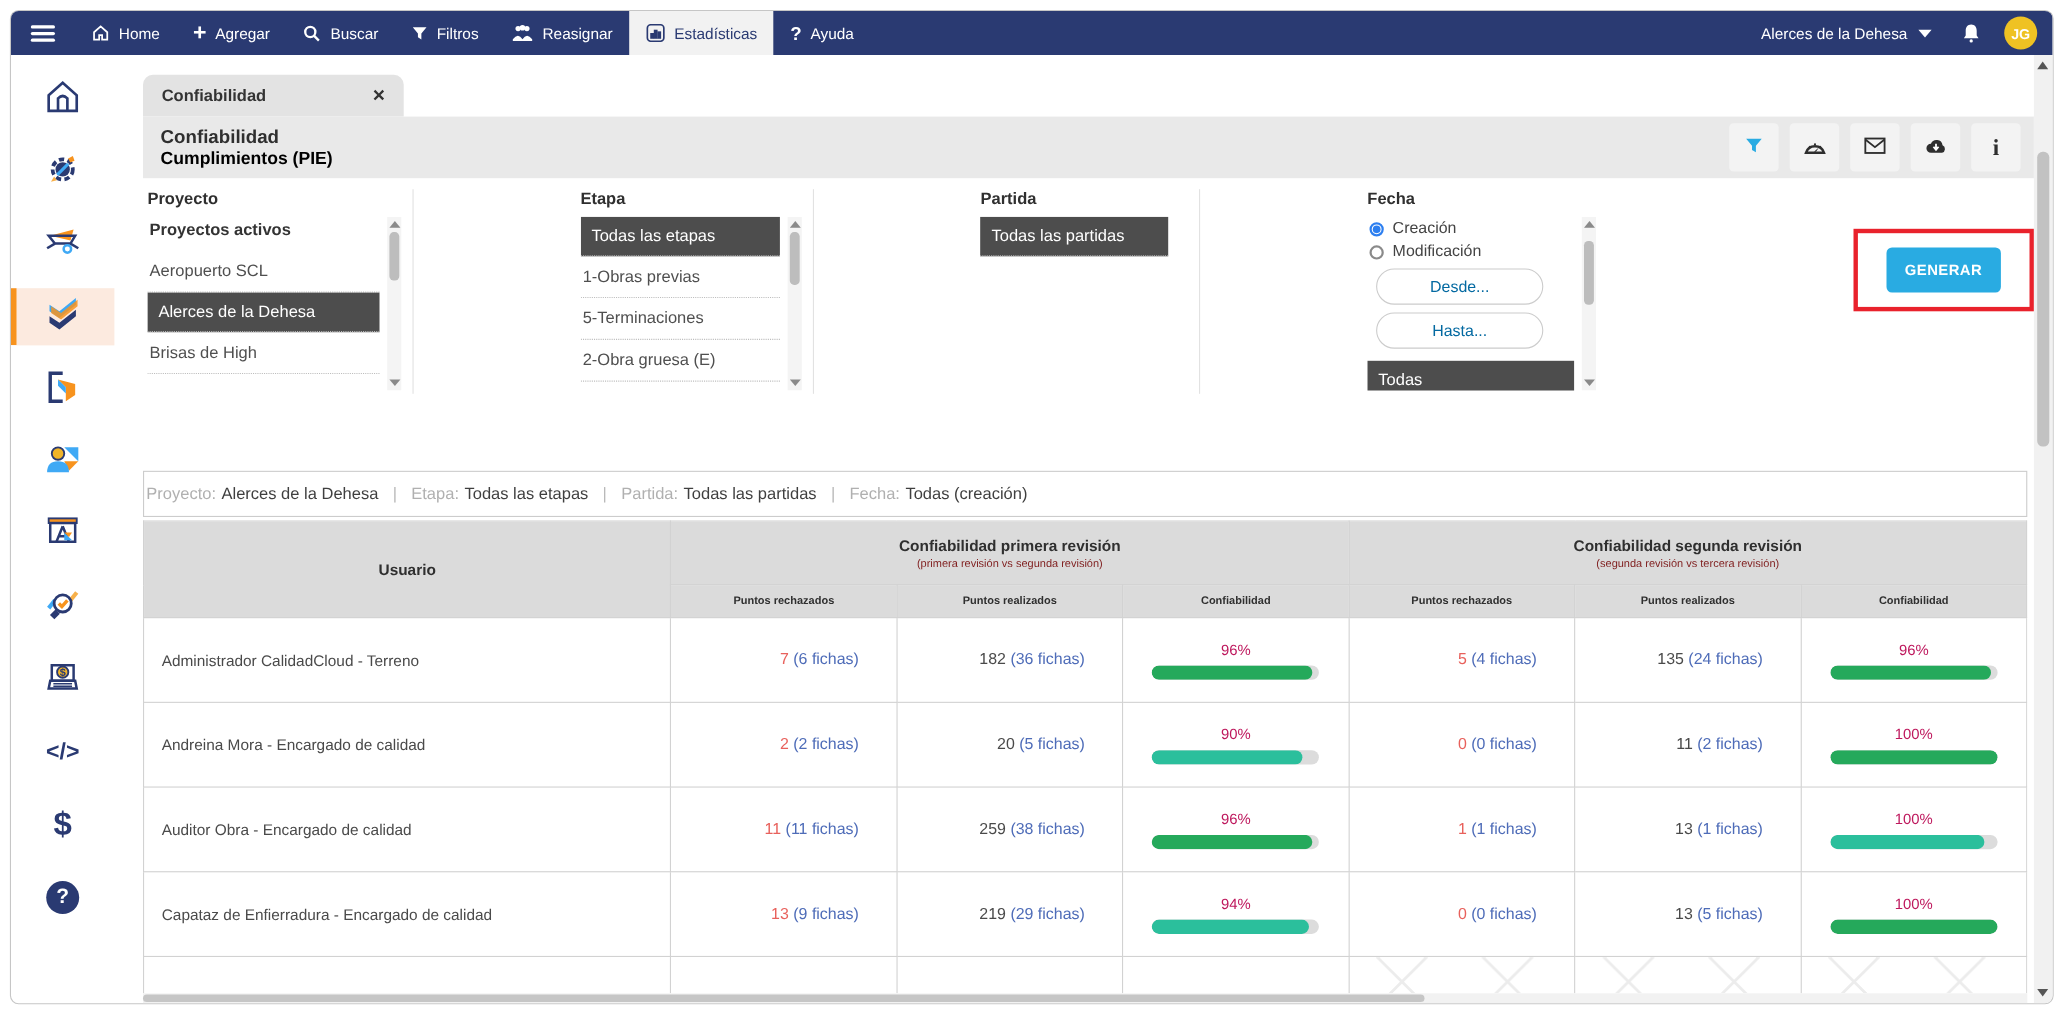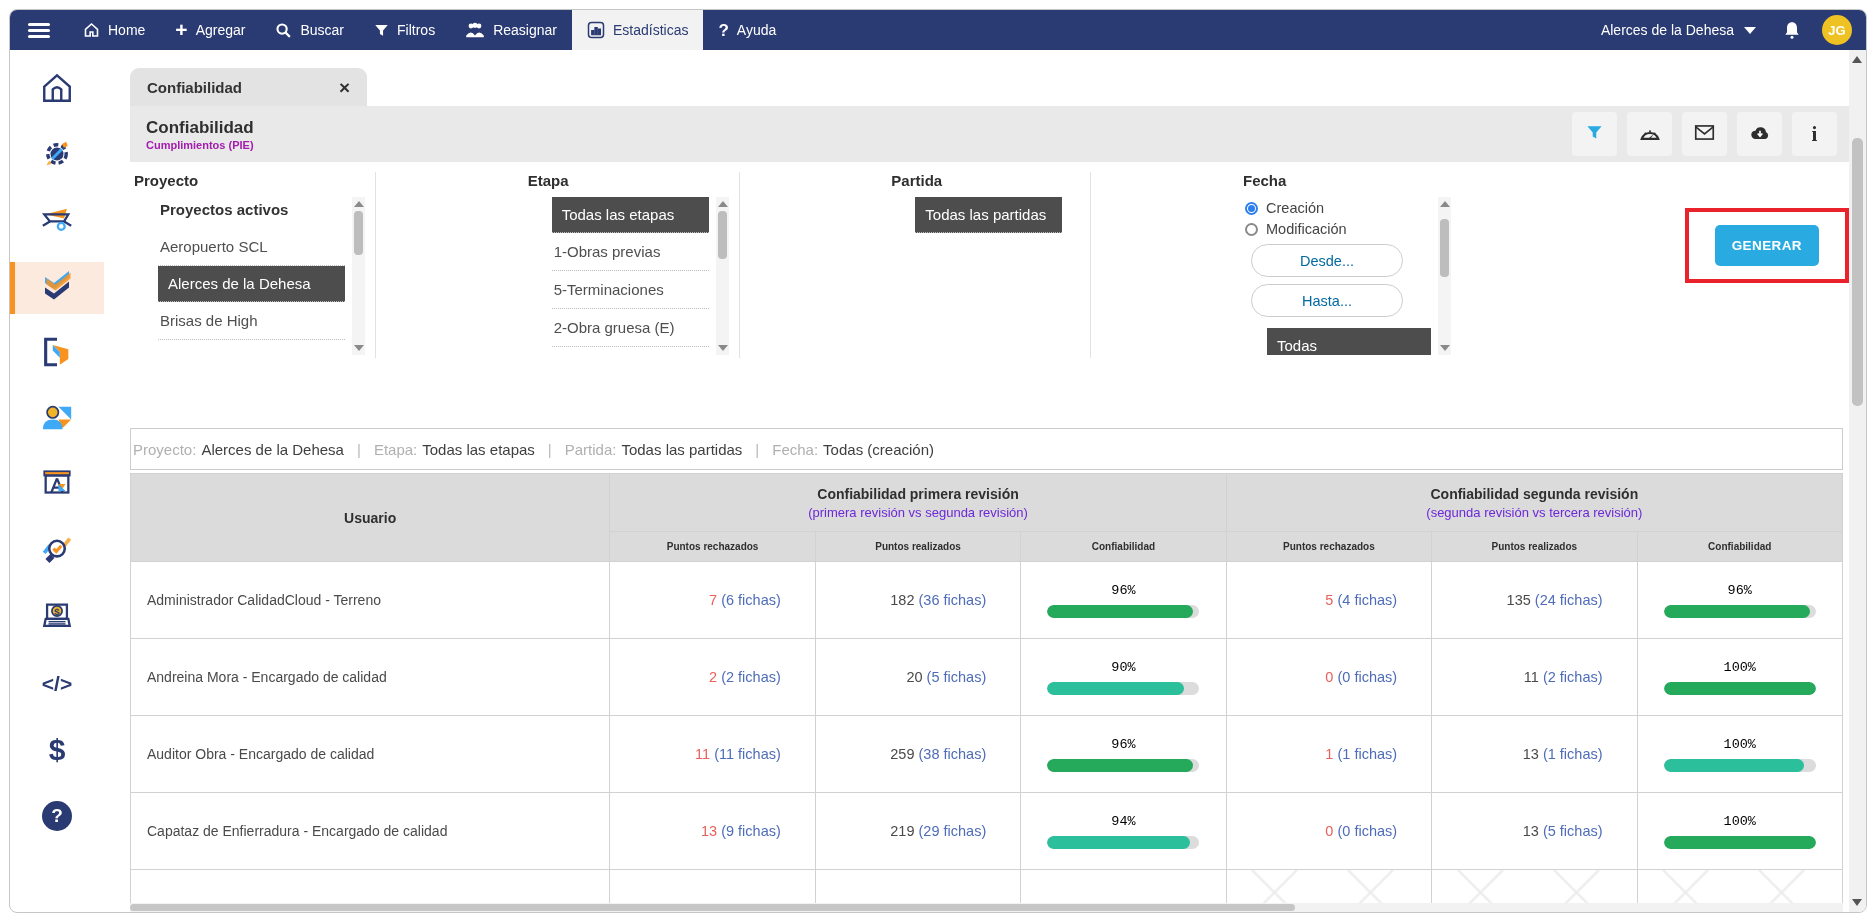--- a/index.html
+++ b/index.html
@@ -42,33 +42,33 @@
 
   
   .tabbar { margin-top:18px; height:38px; display:flex; flex:0 0 auto; }
   .tab { width:237px; background:#e3e3e3; border-radius:9px 9px 0 0; display:flex; align-items:center;
     padding:0 17px; font-weight:bold; font-size:15px; color:#333; cursor:pointer; }
   .tab-close { margin-left:auto; font-size:19px; font-weight:bold; color:#333; cursor:pointer; line-height:1; }
 
   
   .hband { height:56px; background:#e9e9e9; display:flex; align-items:center; padding:0 12px 0 16px; flex:0 0 56px; }
   .hband-title { font-size:17px; font-weight:bold; color:#2f2f2f; line-height:1.25; }
-  .hband-sub { font-size:11px; font-weight:bold; color:#a21caf; }
+  .hband-sub { font-size:16px; font-weight:bold; color:#000000; }
   .hband-actions { margin-left:auto; display:flex; gap:10px; }
   .act-btn { width:45px; height:44px; background:#f3f3f3; border-radius:4px; display:flex; align-items:center;
     justify-content:center; cursor:pointer; border:none; }
   .info-i { font-family:"Liberation Serif", serif; font-weight:bold; font-size:21px; color:#2e2e2e; }
 
   
   .filters { display:flex; padding:10px 0 0 4px; height:196px; flex:0 0 196px; margin-bottom:70px;justify-content:space-between; }
   .fpanel { position:relative; padding-right:10px; margin-right:8px; }
   .fpanel.sep { border-right:1px solid #e2e2e2; }
   .ftitle { font-weight:bold; font-size:15px; color:#2f2f2f; margin-bottom:8px; }
   .flist { position:relative; overflow:hidden; height:158px; }
-  .litem { font-size:15px; color:#4f4f4f; padding:10px 2px; border-bottom:1px dotted #bdbdbd; cursor:pointer;margin-left:24px; }
+  .litem { font-size:15px; color:#4f4f4f; padding:10px 2px; border-bottom:1px dotted #bdbdbd; cursor:pointer; }
   .litem.group { font-weight:bold; color:#333; border-bottom:none; padding:4px 2px 10px; }
   .litem.sel { background:#4d4d4d; color:#fff; padding:9px 10px; }
   .lscroll { position:absolute; right:0; top:0; bottom:0; width:13px; background:#f4f4f4; }
   .lscroll .up, .lscroll .dn { position:absolute; left:2px; width:0; height:0;
     border-left:5px solid transparent; border-right:5px solid transparent; }
   .lscroll .up { top:4px; border-bottom:6px solid #8a8a8a; }
   .lscroll .dn { bottom:4px; border-top:6px solid #8a8a8a; }
   .lscroll .thumb { position:absolute; left:2px; width:9px; background:#bdbdbd; border-radius:4px; }
 
   .p-proyecto { width:242px; }  .p-proyecto .inner { padding-right:20px; }
@@ -96,31 +96,31 @@
   .sum-val { color:#3f3f3f; }
   .sum-pipe { color:#b9b9b9; margin:0 13px; }
 
   
   .table-wrap { flex:1; min-height:0; overflow:hidden; margin-right:6px; margin-top:3px; }
   table { width:100%; border-collapse:collapse; table-layout:fixed; }
   th, td { border:1px solid #d2d2d2; }
   thead th { background:#dbdbdb; }
   .gh { height:58px; vertical-align:middle; text-align:center; }
   .gh-title { font-size:14px; font-weight:bold; color:#2f2f2f; }
-  .gh-sub { font-size:13px; font-weight:normal; color:#6d28d9; margin-top:3px; }
+  .gh-sub { font-size:10px; font-weight:normal; color:#7f1d1d; margin-top:3px; }
   .sh { height:30px; font-size:10px; color:#2f2f2f; text-align:center; }
   .user-h { font-size:14px; color:#2f2f2f; text-align:center; }
   tbody tr { height:77px; background:#fff; }
   td.user { padding-left:16px; font-size:14px; color:#4a4a4a;margin-left:41px; }
   td.num { text-align:right; padding-right:34px; font-size:14.5px; }
   .rej { color:#e8615c; }
   .rea { color:#4a4a4a; }
   .fichas { color:#4e6cb8; }
   .conf { display:flex; flex-direction:column; align-items:center; justify-content:center; gap:7px; height:100%; }
-  .pct { font-size:13.5px; color:#000000;font-family:Liberation Mono, monospace; }
+  .pct { font-size:13.5px; color:#be185d; }
   .track { width:152px; height:13px; border-radius:7px; background:#dcdcdc; overflow:hidden; }
   .fill { height:100%; border-radius:7px; }
   .bar-green { background:#25a95b; }
   .bar-teal { background:#2bbf9c; }
   tr.partial .conf { justify-content:flex-start; padding-top:6px; }
   td.xpat { background-image:
       linear-gradient(45deg, transparent 48.5%, #ececec 49%, #ececec 51%, transparent 51.5%),
       linear-gradient(-45deg, transparent 48.5%, #ececec 49%, #ececec 51%, transparent 51.5%);
     background-size:96px 44px; }
 

